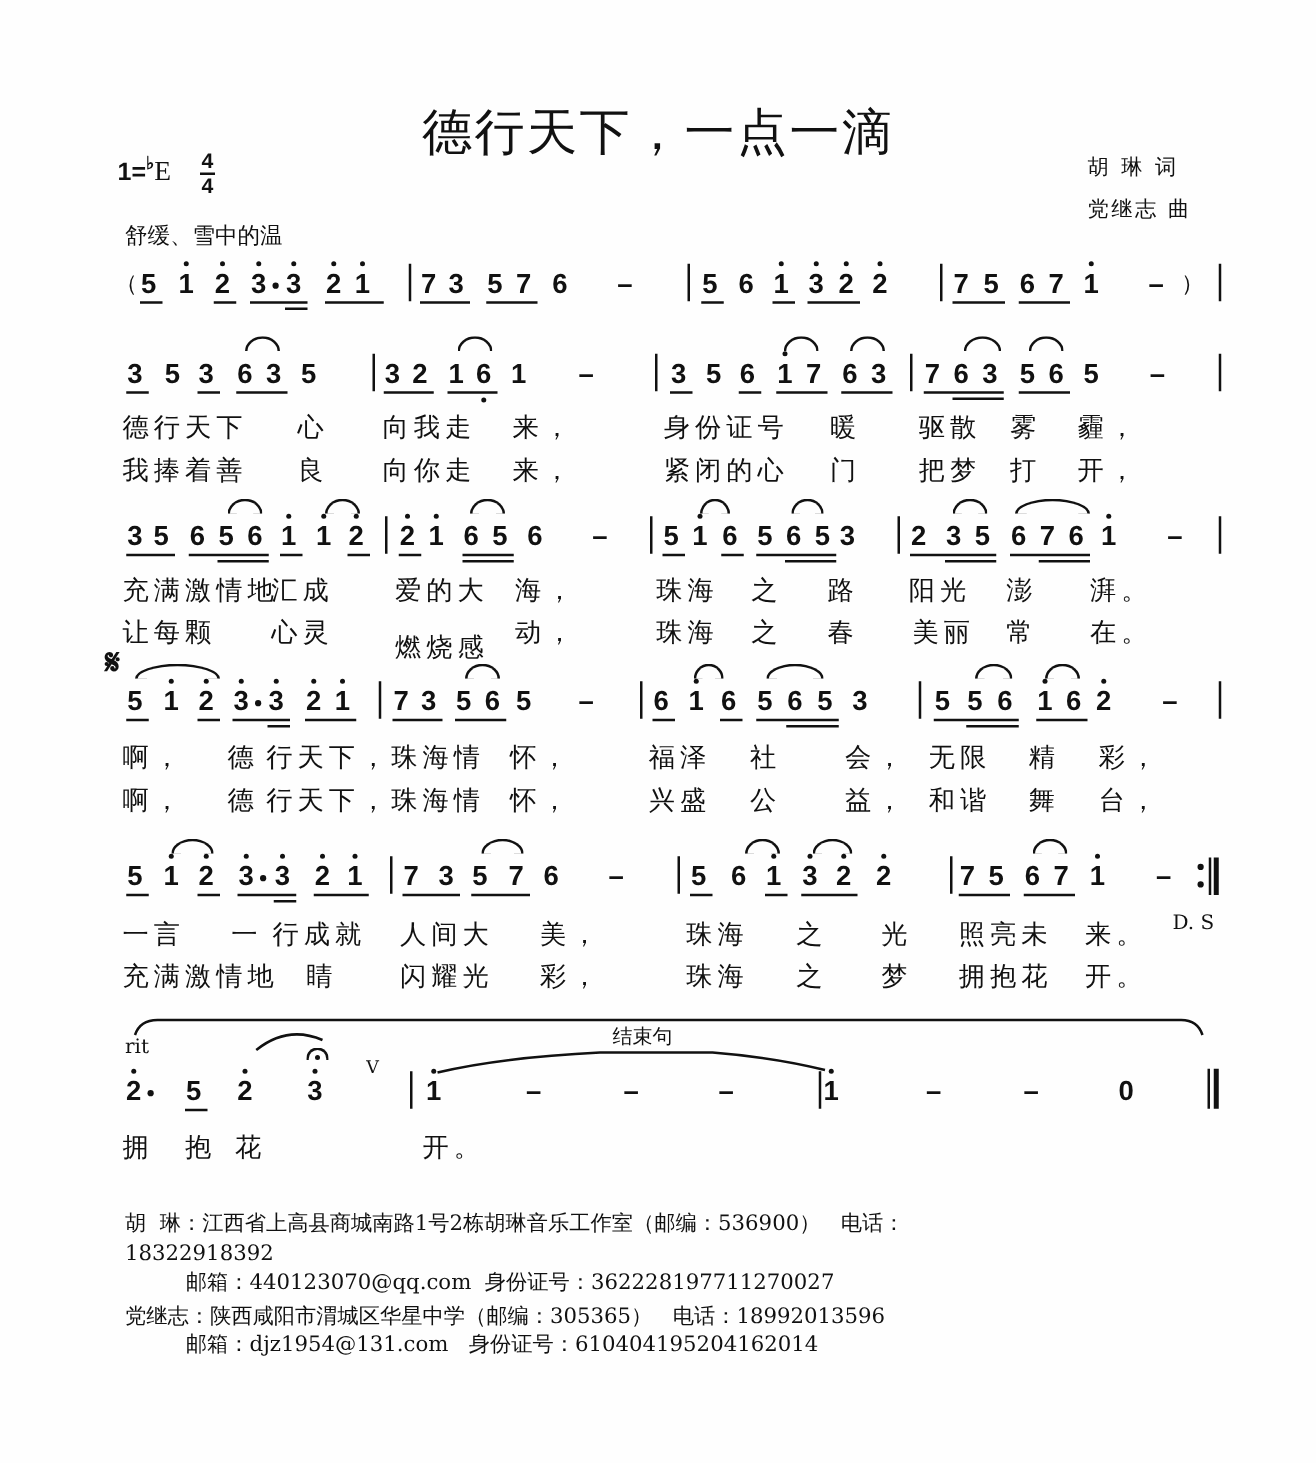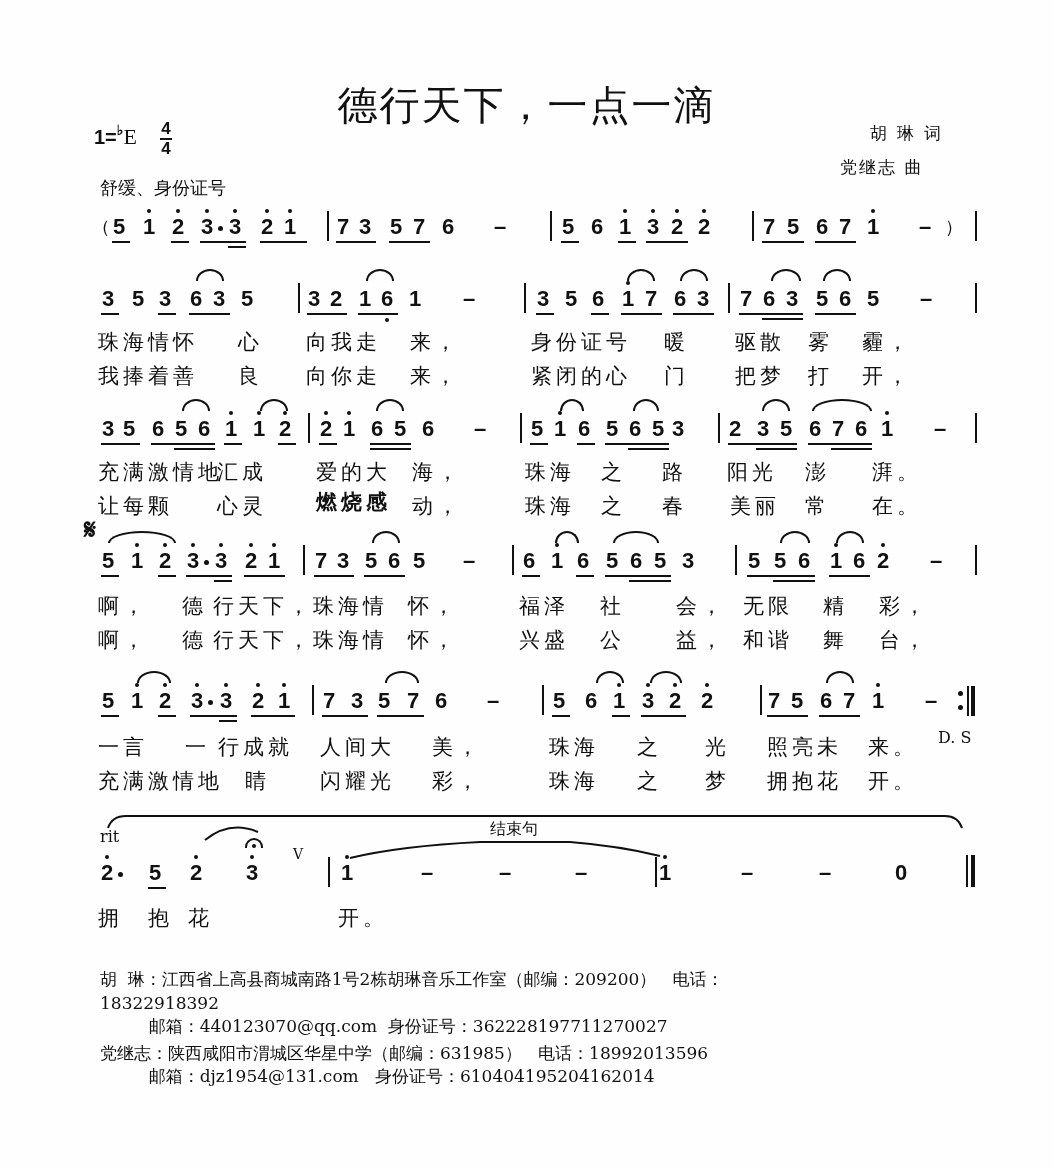--- a/index.html
+++ b/index.html
@@ -8,21 +8,21 @@
   .abs { position:absolute; }
   .title { left:0; width:1053px; top:78px; text-align:center;
            font-family:"DejaVu Sans", sans-serif; font-size:40px; letter-spacing:2px; }
   .key { left:94px; top:124px; font-family:"Liberation Sans", sans-serif; font-weight:bold; font-size:20px; }
   .key .flat { font-size:14px; vertical-align:top; position:relative; top:-2px; }
   .key .e { font-family:"Liberation Serif", serif; font-weight:normal; font-size:22px; }
   .timesig { left:160px; top:120px; font-family:"Liberation Sans", sans-serif; font-weight:bold; font-size:17px; line-height:18px; text-align:center; }
   .tempo { left:100px; top:176px; font-size:18px; font-family:"DejaVu Sans", sans-serif; }
   .credit { font-family:"DejaVu Sans", sans-serif; font-size:17px; }
   .credit.lyr { left:870px; top:122px; letter-spacing:10px; }
-  .credit.mus { left:840px; top:156px; letter-spacing:2px; }
+  .credit.mus { left:870px; top:156px; letter-spacing:2px; }
 
   .sys { position:absolute; left:0; width:1053px; }
   .bar { position:absolute; width:1.5px; background:#111; height:30px; }
   .note { position:absolute; width:18px; text-align:center;
           font-family:"Liberation Sans", sans-serif; font-weight:bold; font-size:22px; line-height:24px; }
   .dot-hi { position:absolute; left:7px; top:-6px; width:4px; height:4px; border-radius:2px; background:#111; }
   .dot-lo { position:absolute; left:7px; top:31px; width:4px; height:4px; border-radius:2px; background:#111; }
   .aug { position:absolute; width:5px; height:5px; border-radius:2.5px; background:#111; }
   .uline { position:absolute; height:2px; background:#111; }
   .tie { position:absolute; border:2px solid #111; border-bottom:none; border-radius:50% 50% 0 0 / 100% 100% 0 0; height:10px; }
@@ -40,21 +40,21 @@
 <div class="abs title">德行天下，一点一滴</div>
 
 <div class="abs key">
   <span>1=</span><span class="flat">♭</span><span class="e">E</span>
 </div>
 <div class="abs timesig">
   <div>4</div>
   <div style="border-top:2px solid #111;width:12px;margin:0 auto;"></div>
   <div>4</div>
 </div>
-<div class="abs tempo">舒缓、身份证号</div>
+<div class="abs tempo">舒缓、雪中的温</div>
 <div class="abs credit lyr">胡琳词</div>
 <div class="abs credit mus">党继志 曲</div>
 
 <div id="score">
     <div class="sys" style="top: 0px;">
       <div class="note" style="left: 110px; top: 215px;">5</div>
       <div class="note" style="left: 140px; top: 215px;">1<span class="dot-hi"></span></div>
       <div class="note" style="left: 169px; top: 215px;">2<span class="dot-hi"></span></div>
       <div class="note" style="left: 198px; top: 215px;">3<span class="dot-hi"></span></div>
       <div class="aug" style="left: 218px; top: 226px;"></div>
@@ -138,21 +138,21 @@
       <div class="tie" style="left: 196px; width: 24px; top: 269px;"></div>
       <div class="tie" style="left: 366px; width: 24px; top: 269px;"></div>
       <div class="tie" style="left: 627px; width: 24px; top: 269px;"></div>
       <div class="tie" style="left: 680px; width: 24px; top: 269px;"></div>
       <div class="tie" style="left: 771px; width: 26px; top: 269px;"></div>
       <div class="tie" style="left: 823px; width: 24px; top: 269px;"></div>
       <div class="bar" style="left: 298px; top: 283px;"></div>
       <div class="bar" style="left: 524px; top: 283px;"></div>
       <div class="bar" style="left: 728px; top: 283px;"></div>
       <div class="bar" style="left: 975px; top: 283px;"></div>
-      <div class="lyric" style="left: 98px; top: 330px; letter-spacing: 4px;">珠海情怀</div>
+      <div class="lyric" style="left: 98px; top: 330px; letter-spacing: 4px;">德行天下</div>
       <div class="lyric" style="left: 238px; top: 330px; letter-spacing: 4px;">心</div>
       <div class="lyric" style="left: 306px; top: 330px; letter-spacing: 4px;">向我走</div>
       <div class="lyric" style="left: 410px; top: 330px; letter-spacing: 4px;">来，</div>
       <div class="lyric" style="left: 531px; top: 330px; letter-spacing: 4px;">身份证号</div>
       <div class="lyric" style="left: 664px; top: 330px; letter-spacing: 4px;">暖</div>
       <div class="lyric" style="left: 735px; top: 330px; letter-spacing: 4px;">驱散</div>
       <div class="lyric" style="left: 808px; top: 330px; letter-spacing: 4px;">雾</div>
       <div class="lyric" style="left: 862px; top: 330px; letter-spacing: 4px;">霾，</div>
       <div class="lyric" style="left: 98px; top: 364px; letter-spacing: 4px;">我捧着善</div>
       <div class="lyric" style="left: 238px; top: 364px; letter-spacing: 4px;">良</div>
@@ -226,21 +226,21 @@
       <div class="lyric" style="left: 316px; top: 460px; letter-spacing: 4px;">爱的大</div>
       <div class="lyric" style="left: 412px; top: 460px; letter-spacing: 4px;">海，</div>
       <div class="lyric" style="left: 525px; top: 460px; letter-spacing: 4px;">珠海</div>
       <div class="lyric" style="left: 601px; top: 460px; letter-spacing: 4px;">之</div>
       <div class="lyric" style="left: 662px; top: 460px; letter-spacing: 4px;">路</div>
       <div class="lyric" style="left: 727px; top: 460px; letter-spacing: 4px;">阳光</div>
       <div class="lyric" style="left: 805px; top: 460px; letter-spacing: 4px;">澎</div>
       <div class="lyric" style="left: 872px; top: 460px; letter-spacing: 4px;">湃。</div>
       <div class="lyric" style="left: 98px; top: 494px; letter-spacing: 4px;">让每颗</div>
       <div class="lyric" style="left: 217px; top: 494px; letter-spacing: 4px;">心灵</div>
-      <div class="lyric" style="left: 316px; top: 490px; letter-spacing: 4px; font-weight: bold;">燃烧感</div>
+      <div class="lyric" style="left: 316px; top: 506px; letter-spacing: 4px;">燃烧感</div>
       <div class="lyric" style="left: 412px; top: 494px; letter-spacing: 4px;">动，</div>
       <div class="lyric" style="left: 525px; top: 494px; letter-spacing: 4px;">珠海</div>
       <div class="lyric" style="left: 601px; top: 494px; letter-spacing: 4px;">之</div>
       <div class="lyric" style="left: 662px; top: 494px; letter-spacing: 4px;">春</div>
       <div class="lyric" style="left: 730px; top: 494px; letter-spacing: 4px;">美丽</div>
       <div class="lyric" style="left: 805px; top: 494px; letter-spacing: 4px;">常</div>
       <div class="lyric" style="left: 872px; top: 494px; letter-spacing: 4px;">在。</div>
     </div>
     <div class="sys" style="top: 0px;">
       <div class="note" style="left: 99px; top: 549px;">5</div>
@@ -426,18 +426,18 @@
 <svg class="abs" style="left:100px;top:810px;" width="870" height="60">
   <path d="M8,18 Q12,6 26,6 L845,6 Q858,6 862,18" fill="none" stroke="#111" stroke-width="2"></path>
   <path d="M250,48 Q300,36 380,32 L420,32" fill="none" stroke="#111" stroke-width="2"></path>
   <path d="M420,32 L470,32 Q520,36 560,46" fill="none" stroke="#111" stroke-width="2"></path>
   <path d="M105,30 Q130,10 158,22" fill="none" stroke="#111" stroke-width="2"></path>
 </svg>
 <div class="fermata" style="left:245px;top:838px;"></div>
 <div class="fermata-dot" style="left:252px;top:844px;"></div>
 
 <div id="footer">
-    <div class="footer" style="top: 967px;">胡  琳：江西省上高县商城南路1号2栋胡琳音乐工作室（邮编：209200）   电话：</div>
+    <div class="footer" style="top: 967px;">胡  琳：江西省上高县商城南路1号2栋胡琳音乐工作室（邮编：536900）   电话：</div>
     <div class="footer" style="top: 991px;">18322918392</div>
     <div class="footer" style="top: 1014px;">         邮箱：440123070@qq.com  身份证号：362228197711270027</div>
-    <div class="footer" style="top: 1041px;">党继志：陕西咸阳市渭城区华星中学（邮编：631985）   电话：18992013596</div>
+    <div class="footer" style="top: 1041px;">党继志：陕西咸阳市渭城区华星中学（邮编：305365）   电话：18992013596</div>
     <div class="footer" style="top: 1064px;">         邮箱：djz1954@131.com   身份证号：610404195204162014</div>
   </div>
 
 </body></html>

